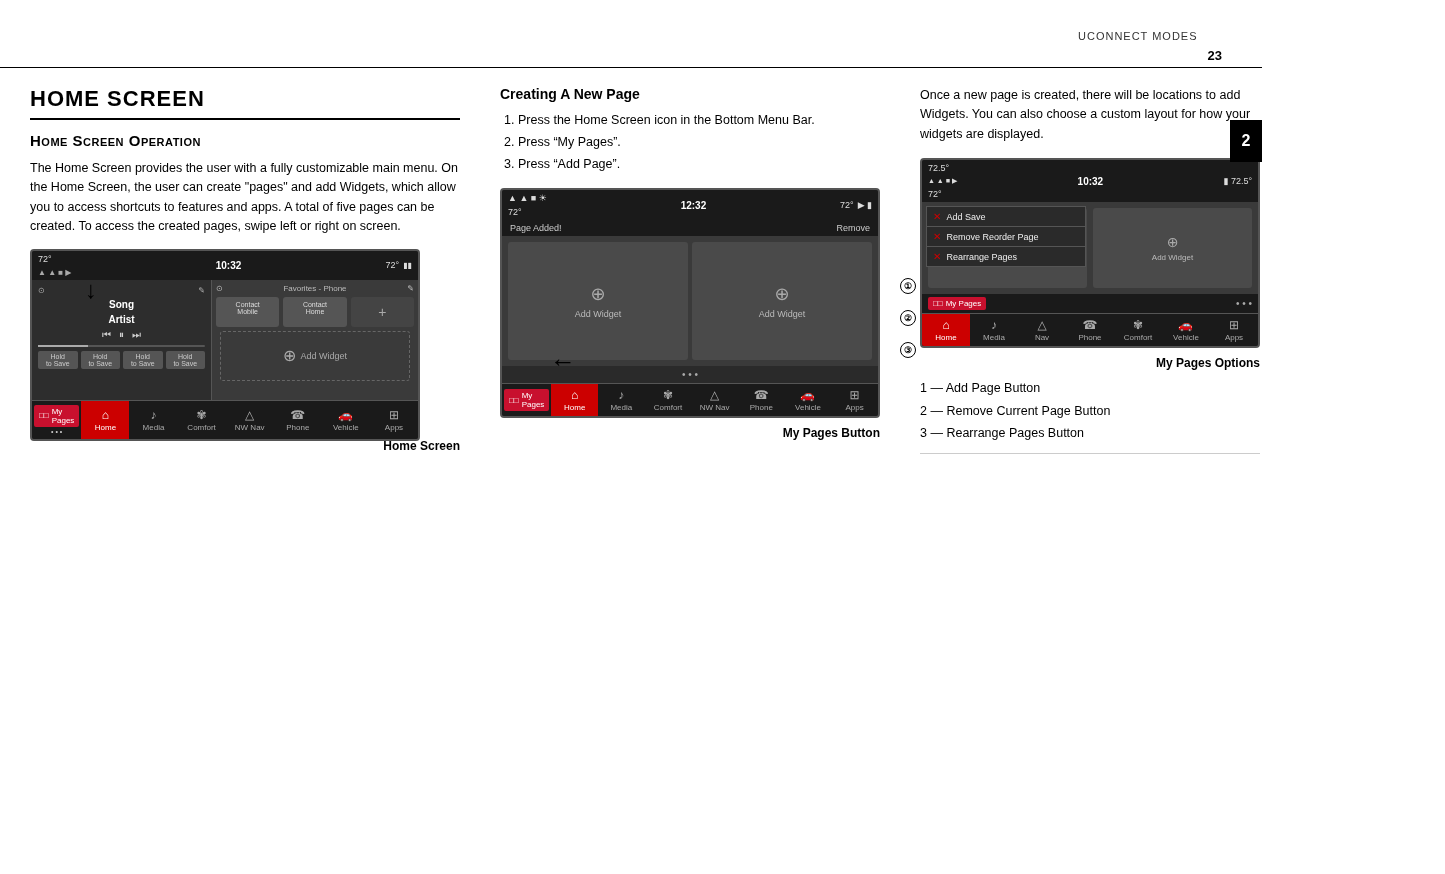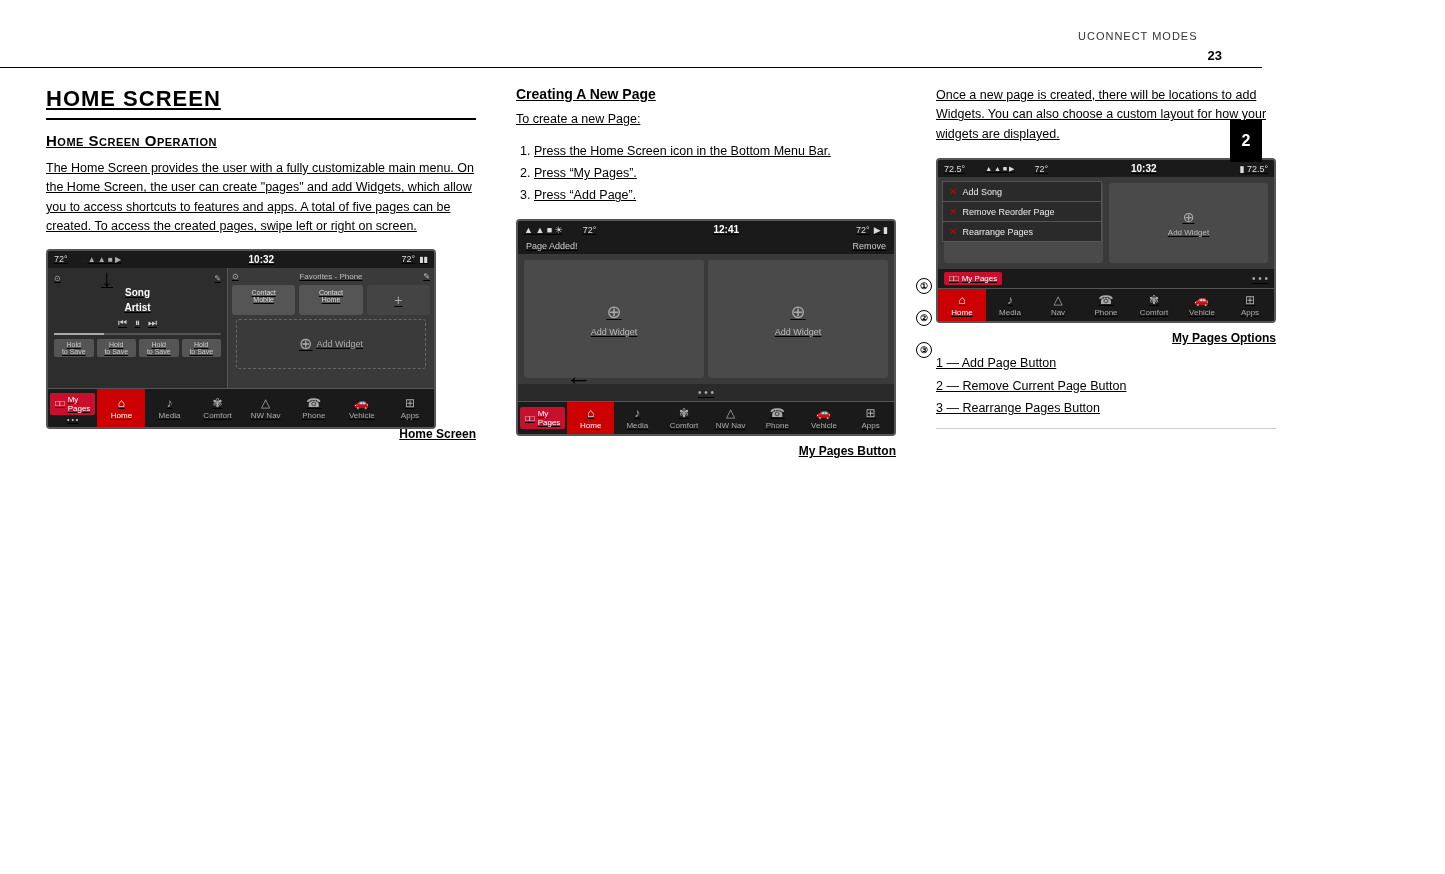--- a/index.html
+++ b/index.html
@@ -53,22 +53,21 @@
       padding: 12px 6px;
       font-size: 16px;
       font-weight: bold;
       text-align: center;
       z-index: 10;
     }
 
     
     .content-area {
       display: flex;
-      padding: 18px 0 0 16px;
-      text-decoration: underline;
+      padding: 18px 0 0 0;
     }
 
     
     .left-column {
       width: 480px;
       padding: 0 20px 0 30px;
       flex-shrink: 0;
     }
 
     
@@ -153,21 +152,21 @@
 
     .screen-status-bar {
       background: #1a1a1a;
       display: flex;
       align-items: center;
       justify-content: space-between;
       padding: 3px 6px;
       font-size: 9px;
       color: #ddd;
     }
-    .status-left { display: flex; align-items: center; gap: 20px; }
+    .status-left { display: flex; gap: 4px; flex-direction: column; }
     .status-right { display: flex; align-items: center; gap: 4px; }
 
     .screen-content {
       background: #3a3a3a;
       display: flex;
       min-height: 120px;
     }
 
     
     .media-panel {
@@ -527,37 +526,36 @@
       <div style="position:relative;margin-top:-165px;margin-left:55px;z-index:5;">
         <span style="font-size:24px;font-weight:bold;color:#000;">↓</span>
       </div>
       <div style="margin-top:135px;"></div>
 
       <div class="caption">Home Screen</div>
     </div>
 
     <div class="middle-column">
       <div class="section-heading">Creating A New Page</div>
-      <p class="body-text">To create a new Page:</p>
 
       <ol class="numbered-list">
         <li>Press the Home Screen icon in the Bottom Menu Bar.</li>
         <li>Press “My Pages”.</li>
         <li>Press “Add Page”.</li>
       </ol>
 
       <div class="my-pages-arrow-container">
         <div class="screen-mockup my-pages-screen">
 
           <div class="screen-status-bar">
             <div class="status-left">
               <span>▲ ▲ ■ ☀</span>
               <span>72°</span>
             </div>
-            <div style="font-size:10px;font-weight:bold;color:#fff;">12:41</div>
+            <div style="font-size:10px;font-weight:bold;color:#fff;">12:32</div>
             <div class="status-right">
               <span>72°</span>
               <span>▶ ▮</span>
             </div>
           </div>
 
           <div class="page-added-bar">
             <span>Page Added!</span>
             <span>Remove</span>
           </div>
@@ -654,21 +652,21 @@
               </div>
               <div class="widget-box-right">
                 <span style="font-size:14px;color:#aaa;">⊕</span>
                 <span>Add Widget</span>
               </div>
             </div>
 
             <div style="position:absolute;top:4px;left:4px;width:160px;background:#333;border:1px solid #555;z-index:10;">
               <div style="display:flex;align-items:center;padding:4px 6px;gap:5px;background:#2a2a2a;border-bottom:1px solid #555;">
                 <span style="color:#c00;font-size:10px;">✕</span>
-                <span style="font-size:9px;color:#eee;">Add Song</span>
+                <span style="font-size:9px;color:#eee;">Add Save</span>
               </div>
               <div style="display:flex;align-items:center;padding:4px 6px;gap:5px;background:#2a2a2a;border-bottom:1px solid #555;">
                 <span style="color:#c00;font-size:10px;">✕</span>
                 <span style="font-size:9px;color:#eee;">Remove Reorder Page</span>
               </div>
               <div style="display:flex;align-items:center;padding:4px 6px;gap:5px;background:#2a2a2a;">
                 <span style="color:#c00;font-size:10px;">✕</span>
                 <span style="font-size:9px;color:#eee;">Rearrange Pages</span>
               </div>
             </div>

